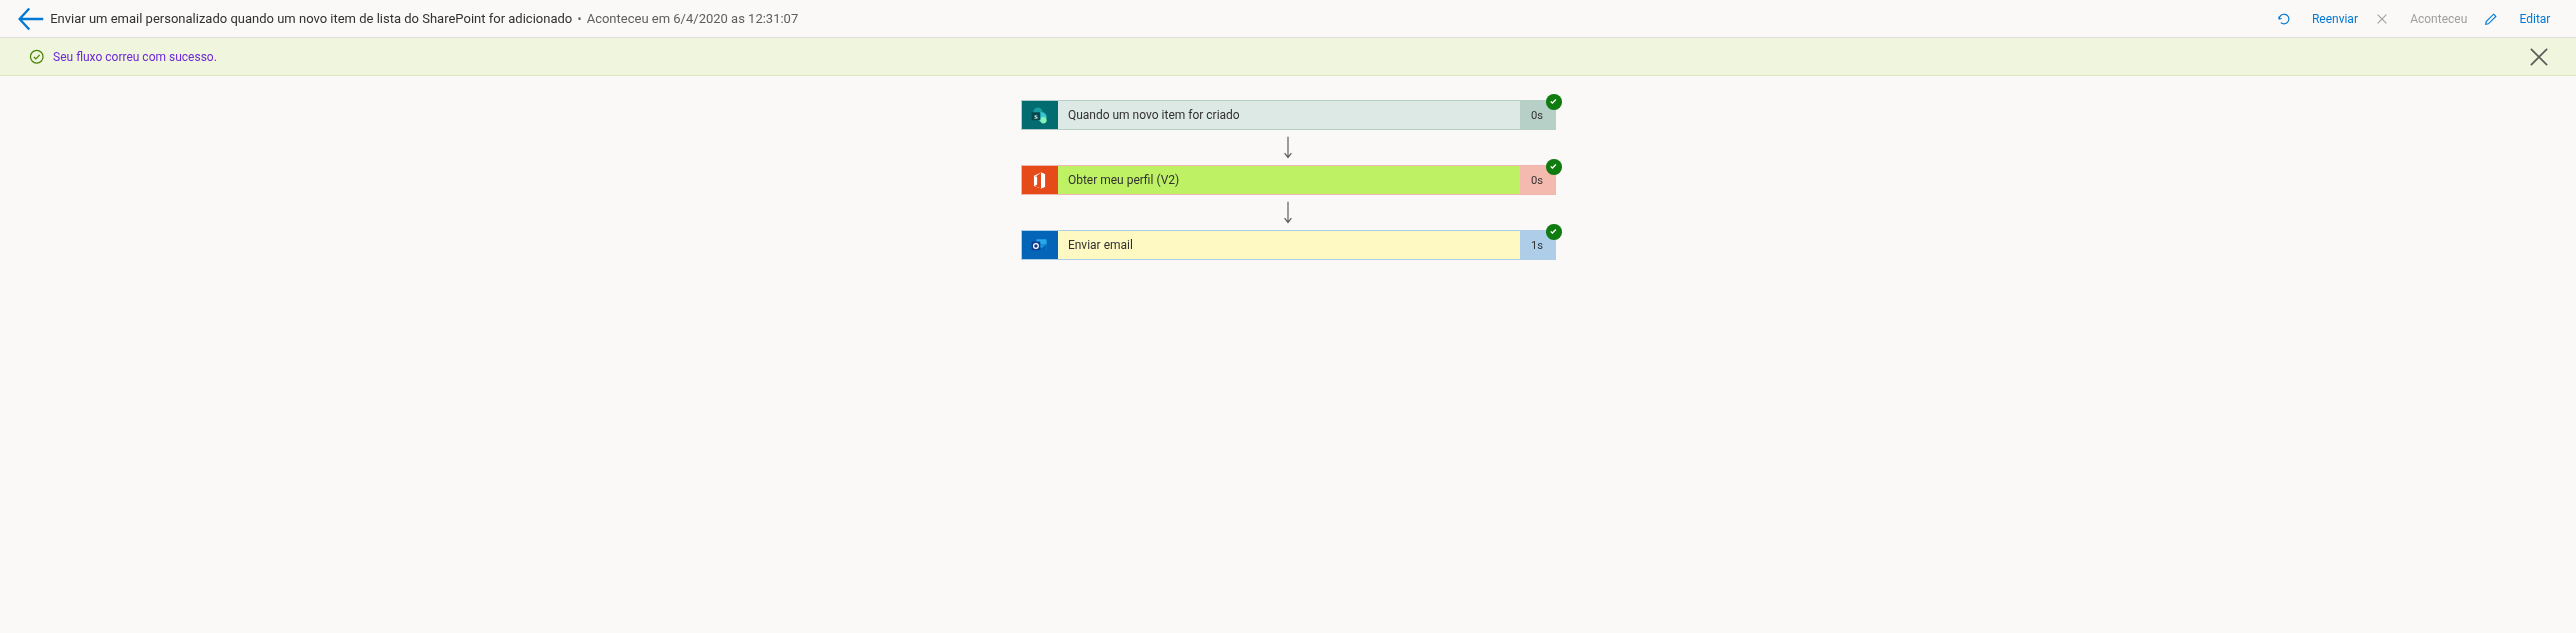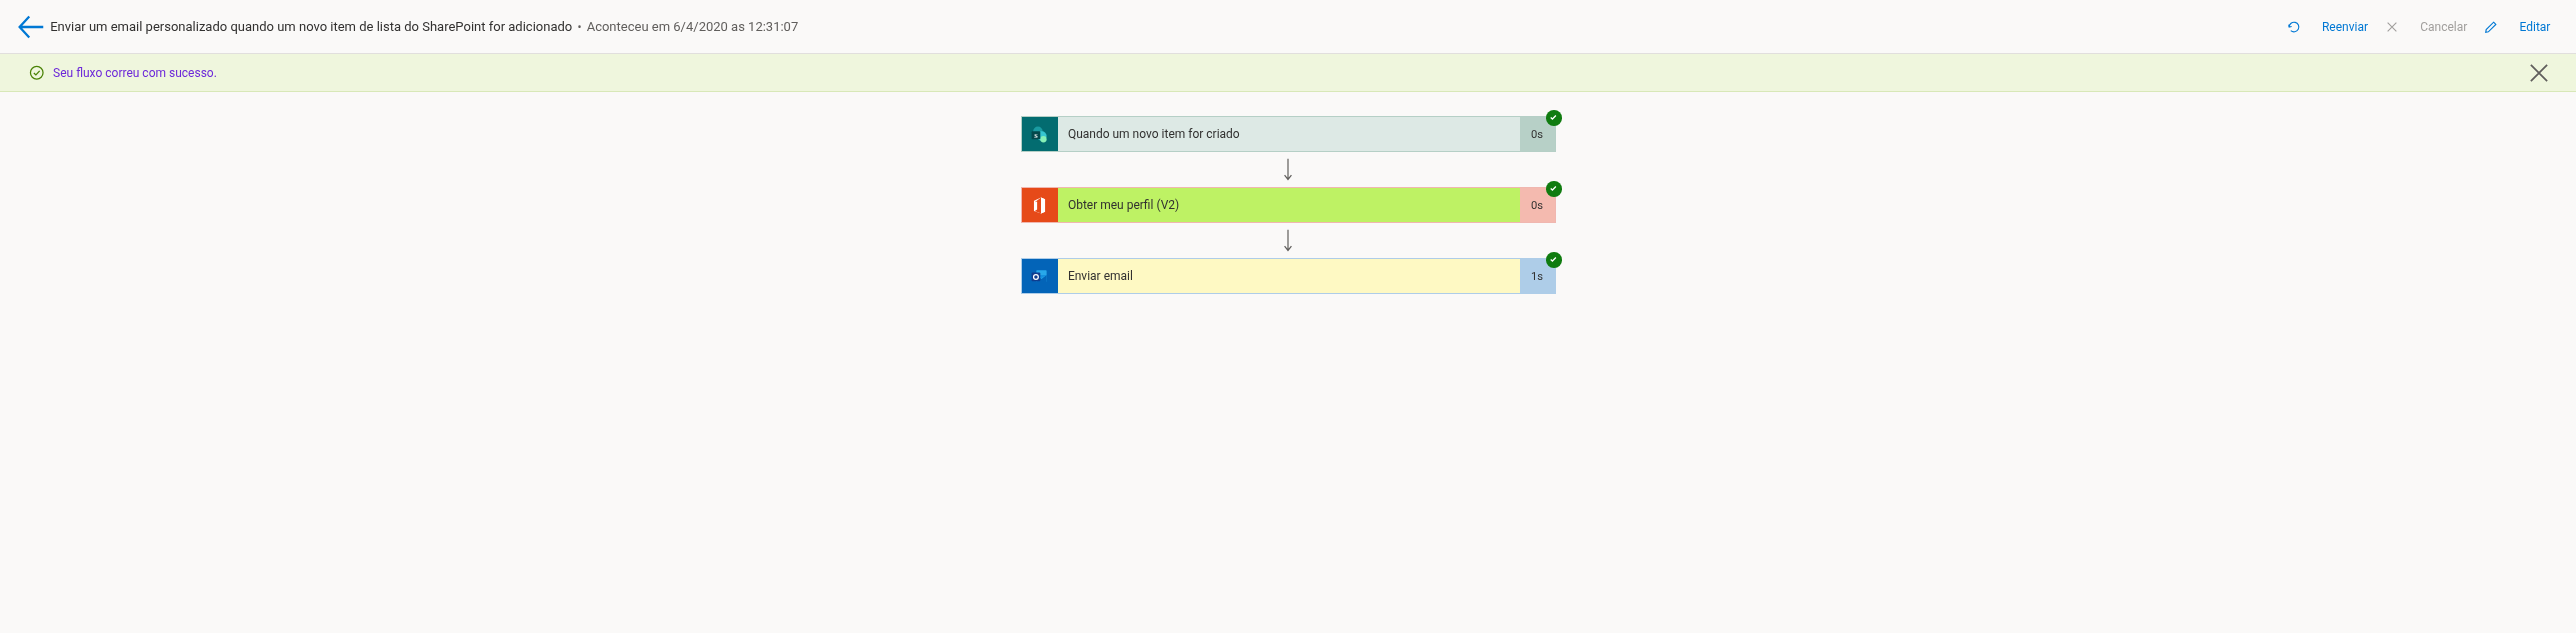--- a/index.html
+++ b/index.html
@@ -7,21 +7,21 @@
     font-family: "Segoe UI", -apple-system, BlinkMacSystemFont, Roboto, sans-serif;
     background: #faf9f8;
     color: #323130;
     font-size: 12px;
   }
 
   
   .header {
     display: flex;
     align-items: center;
-    height: 54px;
+    height: 38px;
     padding: 0 17px;
     border-bottom: 0.9px solid #e1dfdd;
     background: #faf9f8;
   }
   .header .back {
     width: 28px; height: 28px;
     display: flex; align-items: center; justify-content: center;
     color: #0078d4;
     cursor: pointer;
   }
@@ -70,21 +70,21 @@
 
   
   .canvas {
     display: flex;
     flex-direction: column;
     align-items: center;
     padding: 24px 0 35px;
   }
   .step {
     width: 535px;
-    height: 36px;
+    height: 30px;
     display: flex;
     align-items: stretch;
     border: 0.9px solid;
     position: relative;
     cursor: pointer;
   }
   .step .icon {
     width: 36px;
     display: flex; align-items: center; justify-content: center;
     flex: 0 0 auto;
@@ -151,21 +151,21 @@
     <svg viewBox="0 0 16 16" fill="none" stroke="currentColor" stroke-width="1.3">
       <path d="M2.5 8a5.5 5.5 0 1 1 1.8 4.1"></path>
       <path d="M2 5.2 L2.5 8 L5.3 7.5"></path>
     </svg>
     <span>Reenviar</span>
   </div>
   <div class="hbtn disabled">
     <svg viewBox="0 0 16 16" fill="none" stroke="currentColor" stroke-width="1.3">
       <path d="M3 3 L13 13 M13 3 L3 13"></path>
     </svg>
-    <span>Cancelar</span>
+    <span>Aconteceu</span>
   </div>
   <div class="hbtn">
     <svg viewBox="0 0 16 16" fill="none" stroke="currentColor" stroke-width="1.3">
       <path d="M11 2.5 L13.5 5 L5 13.5 L2 14 L2.5 11 Z"></path>
     </svg>
     <span>Editar</span>
   </div>
 </div>
 
 <div class="banner">

